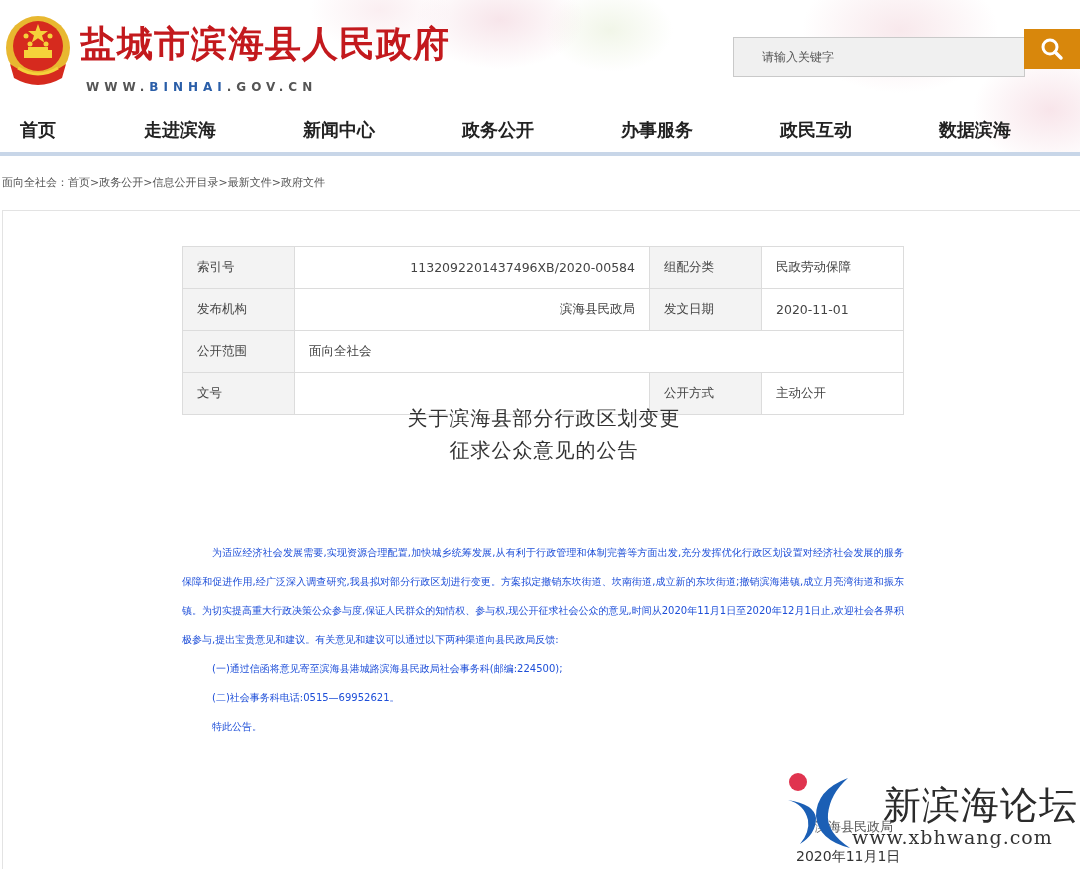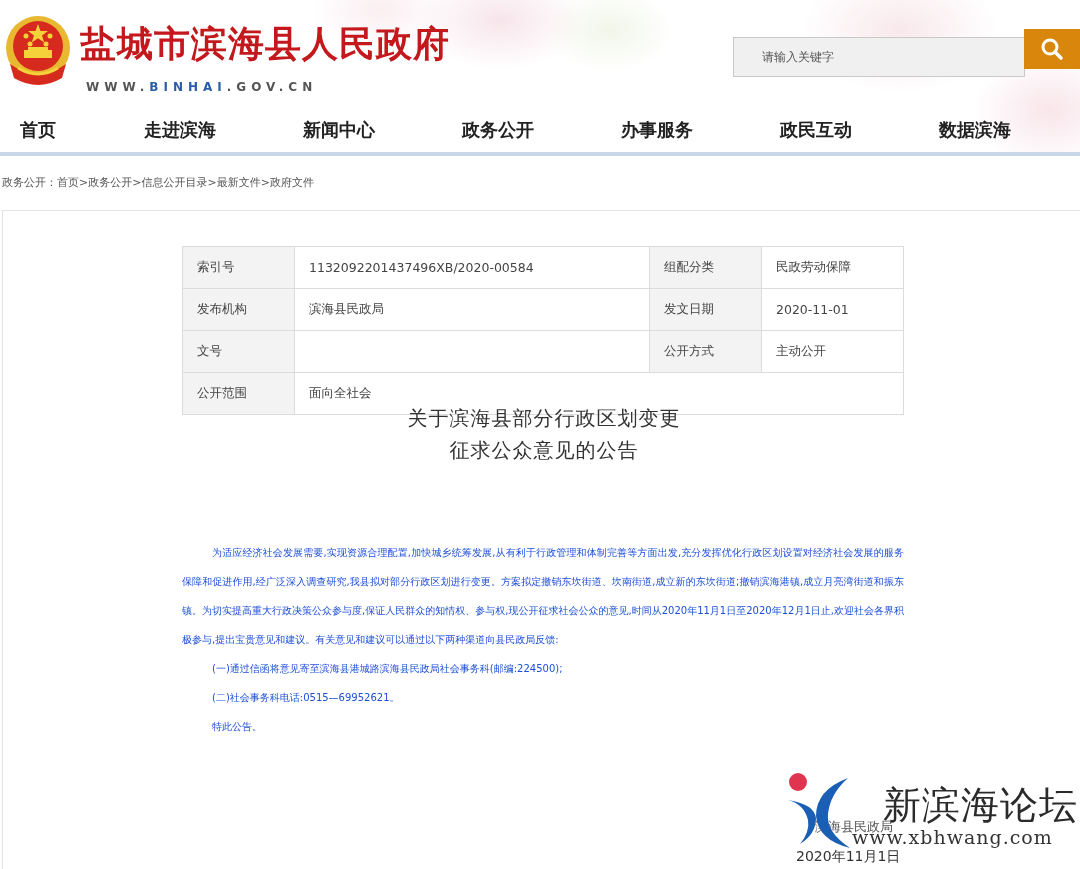--- a/index.html
+++ b/index.html
@@ -30,21 +30,21 @@
   .nav-bar { position: absolute; left: 0; top: 152px; width: 1080px; height: 4px; background: #c8d6e8; }
 
   .breadcrumb { position: absolute; left: 2px; top: 175px; font-size: 11px; color: #555; font-family: "DejaVu Sans", sans-serif; }
 
   .content { position: absolute; left: 2px; top: 210px; width: 1090px; height: 680px; border: 1px solid #e3e3e3; background: #fff; }
 
   .meta { position: absolute; left: 182px; top: 246px; width: 722px; border-collapse: collapse; font-size: 12.5px; font-family: "DejaVu Sans", sans-serif; color: #444; }
   .meta td { border: 1px solid #dcdcdc; height: 42px; padding: 0 14px; vertical-align: middle; }
   .meta td.label { background: #f3f3f3; }
   .meta td.c1 { width: 112px; }
-  .meta td.c2 { width: 355px; }
+  .meta td.c2 { width: 355px; text-align: right; }
   .meta td.c3 { width: 112px; }
 
   .doc-title { position: absolute; left: 0; width: 1080px; text-align: center; font-family: "DejaVu Serif", "Liberation Serif", serif; font-size: 20px; color: #333; letter-spacing: 1px; }
   .doc-title.l1 { top: 405px; left: 4px; }
   .doc-title.l2 { top: 437px; left: 4px; }
 
   .body-text { position: absolute; left: 182px; top: 538px; width: 722px; font-size: 10px; line-height: 29px; color: #1d4ed8; font-family: "DejaVu Sans", sans-serif; text-align: justify; }
   .body-text p { margin: 0; }
   .body-text .indent { text-indent: 30px; }
   .body-text .item { padding-left: 30px; }
@@ -94,48 +94,48 @@
     <a class="nav-item" style="left:303px">新闻中心</a>
     <a class="nav-item" style="left:462px">政务公开</a>
     <a class="nav-item" style="left:621px">办事服务</a>
     <a class="nav-item" style="left:780px">政民互动</a>
     <a class="nav-item" style="left:939px">数据滨海</a>
   </div>
 </div>
 <div class="nav-bar"></div>
 
 <div class="breadcrumb">
-  <span>政务公开：</span><a>首页</a><span>&gt;</span><a>政务公开</a><span>&gt;</span><a>信息公开目录</a><span>&gt;</span><a>最新文件</a><span>&gt;</span><a>政府文件</a>
+  <span>面向全社会：</span><a>首页</a><span>&gt;</span><a>政务公开</a><span>&gt;</span><a>信息公开目录</a><span>&gt;</span><a>最新文件</a><span>&gt;</span><a>政府文件</a>
 </div>
 
 <div class="content"></div>
 
 <table class="meta">
   <tbody>
       <tr>
     <td class="label c1">索引号</td>
     <td class="c2">1132092201437496XB/2020-00584</td>
     <td class="label c3">组配分类</td>
     <td>民政劳动保障</td>
   </tr>
   <tr>
     <td class="label c1">发布机构</td>
     <td class="c2">滨海县民政局</td>
     <td class="label c3">发文日期</td>
     <td>2020-11-01</td>
   </tr>
   <tr>
+    <td class="label c1">公开范围</td>
+    <td colspan="3">面向全社会</td>
+  </tr>
+  <tr>
     <td class="label c1">文号</td>
     <td class="c2"></td>
     <td class="label c3">公开方式</td>
     <td>主动公开</td>
-  </tr>
-  <tr>
-    <td class="label c1">公开范围</td>
-    <td colspan="3">面向全社会</td>
   </tr>
 </tbody>
   </table>
 
 <div class="doc-title l1">关于滨海县部分行政区划变更</div>
 <div class="doc-title l2">征求公众意见的公告</div>
 
 <div class="body-text">
   <p class="indent">为适应经济社会发展需要,实现资源合理配置,加快城乡统筹发展,从有利于行政管理和体制完善等方面出发,充分发挥优化行政区划设置对经济社会发展的服务保障和促进作用,经广泛深入调查研究,我县拟对部分行政区划进行变更。方案拟定撤销东坎街道、坎南街道,成立新的东坎街道;撤销滨海港镇,成立月亮湾街道和振东镇。为切实提高重大行政决策公众参与度,保证人民群众的知情权、参与权,现公开征求社会公众的意见,时间从2020年11月1日至2020年12月1日止,欢迎社会各界积极参与,提出宝贵意见和建议。有关意见和建议可以通过以下两种渠道向县民政局反馈:</p>
   <p class="item">(一)通过信函将意见寄至滨海县港城路滨海县民政局社会事务科(邮编:224500);</p>

